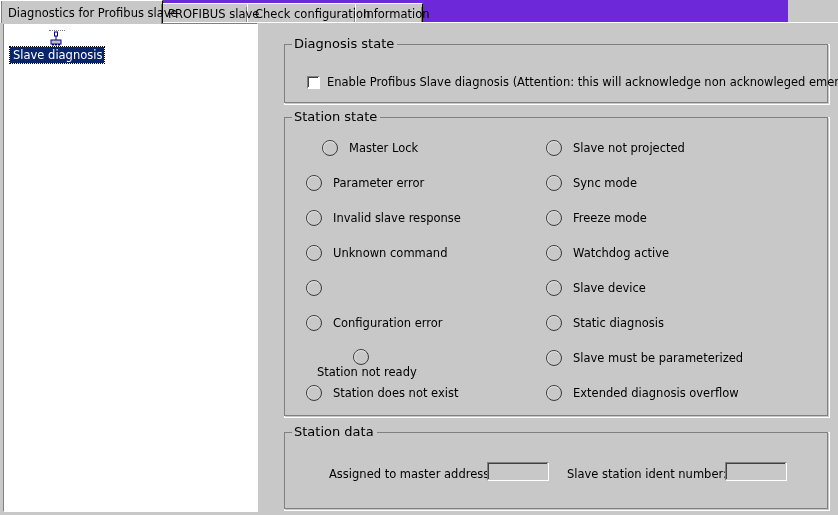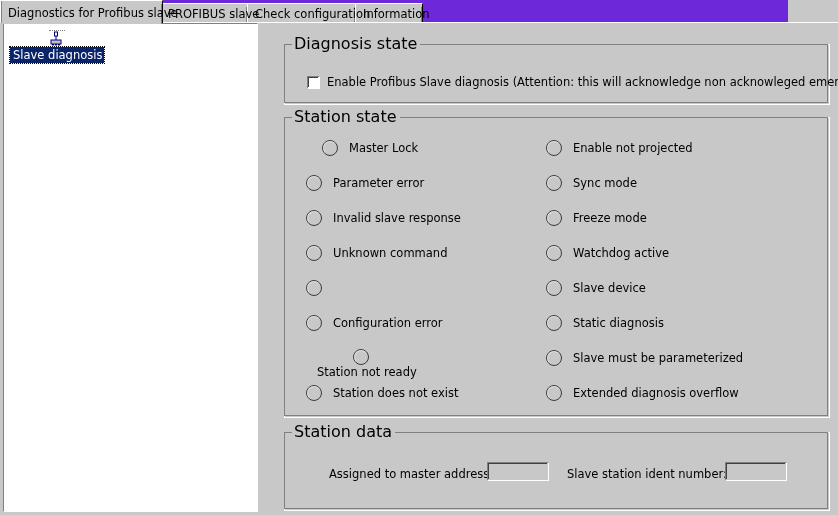--- a/index.html
+++ b/index.html
@@ -158,21 +158,21 @@
     left: -1px; top: -1px; right: 1px; bottom: 1px;
     border: 1px solid #808080;
     box-sizing: border-box;
   }
   .gb-title {
     position: absolute;
     left: 8px;
     top: -7px;
     background: #c8c8c8;
     padding: 0 3px 0 2px;
-    font-size: 16px;
+    font-size: 13px;
     line-height: 13px;
     color: #000;
     z-index: 3;
     white-space: nowrap;
   }
 
   
   .chk-row {
     position: absolute;
     display: flex;
@@ -357,21 +357,21 @@
         <span class="radio"></span>
         <span class="radio-label">Station not ready</span>
       </div>
       <div class="radio-row" style="left:22px;top:267px;">
         <span class="radio"></span>
         <span class="radio-label">Station does not exist</span>
       </div>
 
       <div class="radio-row" style="left:262px;top:22px;">
         <span class="radio"></span>
-        <span class="radio-label">Enable not projected</span>
+        <span class="radio-label">Slave not projected</span>
       </div>
       <div class="radio-row" style="left:262px;top:57px;">
         <span class="radio"></span>
         <span class="radio-label">Sync mode</span>
       </div>
       <div class="radio-row" style="left:262px;top:92px;">
         <span class="radio"></span>
         <span class="radio-label">Freeze mode</span>
       </div>
       <div class="radio-row" style="left:262px;top:127px;">

